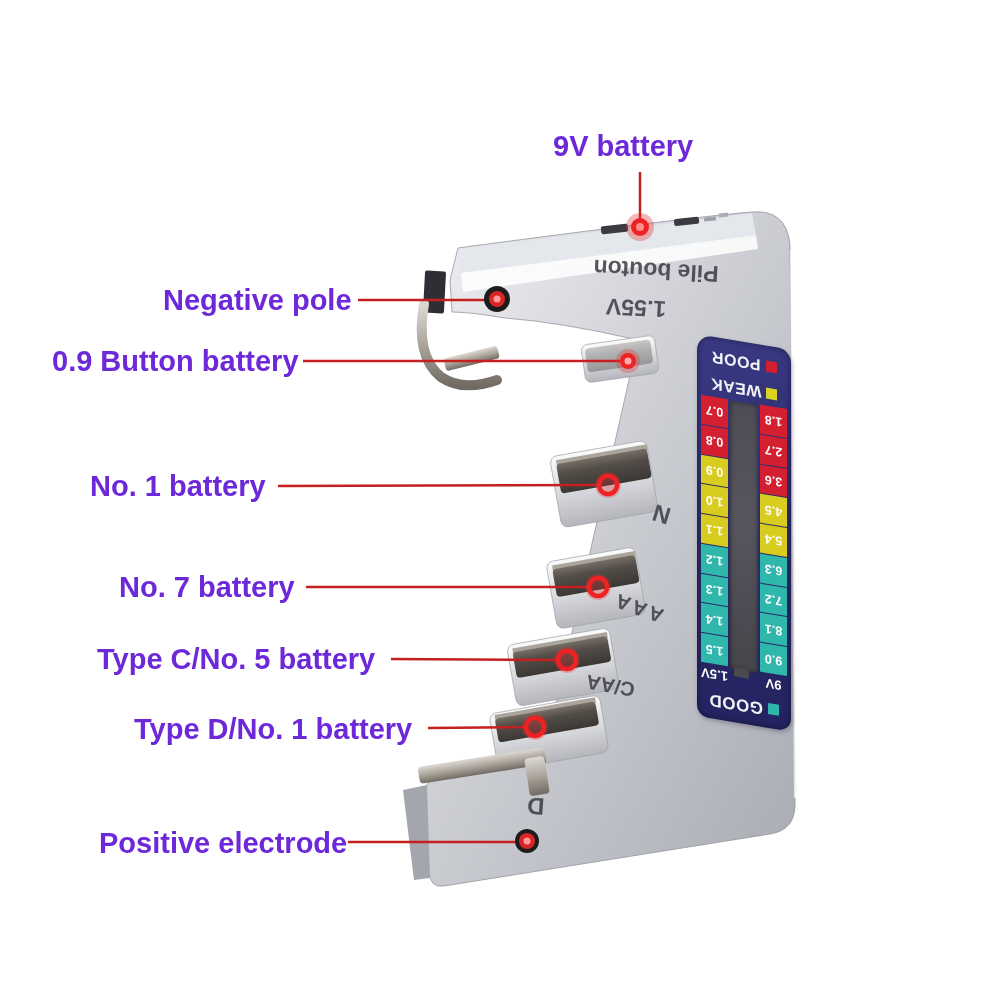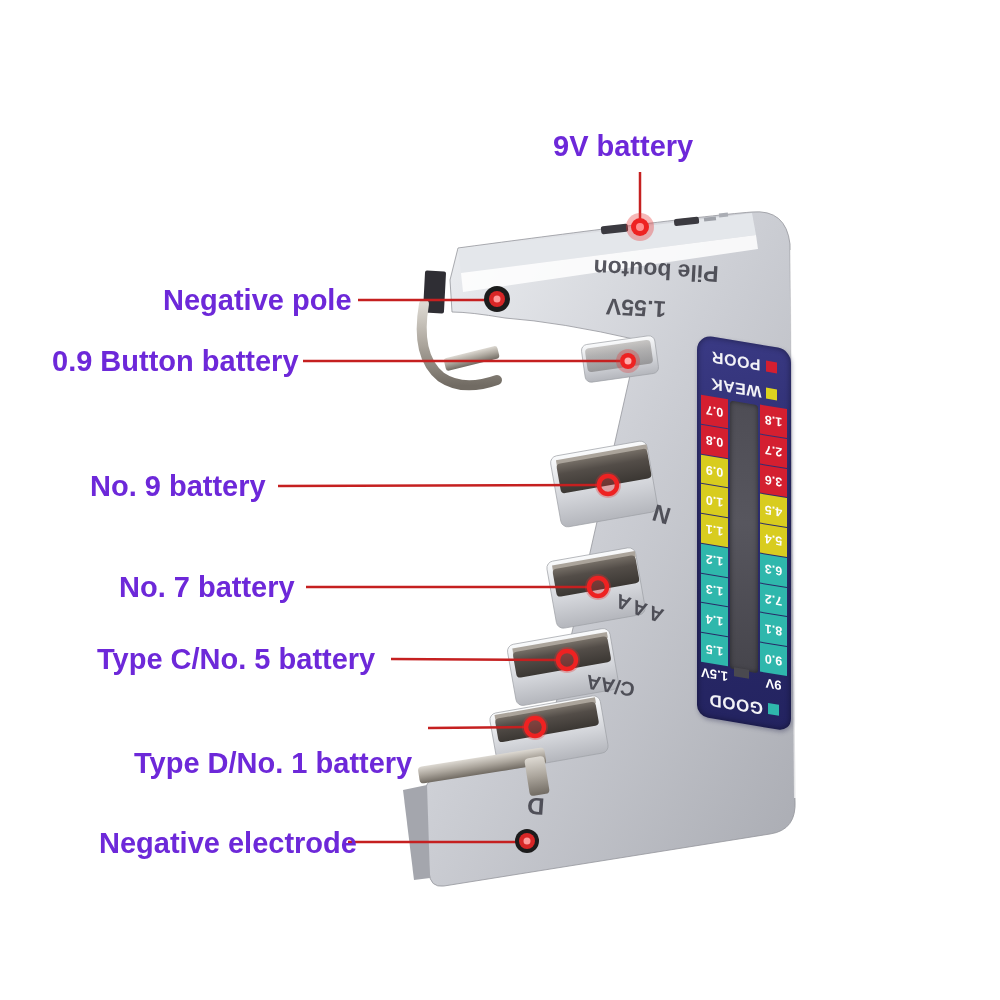--- a/index.html
+++ b/index.html
@@ -230,18 +230,18 @@
           <circle cx="527" cy="841" r="12" fill="#1c1c1c"></circle>
         <circle cx="527" cy="841" r="8" fill="#d82626"></circle>
           <circle cx="527" cy="841" r="3.5" fill="#ff9a9a"></circle>
         </g>
     </g>
   </svg>
 
   <div class="callout-label" style="left:553px;top:128px">9V battery</div>
   <div class="callout-label" style="left:163px;top:282px">Negative pole</div>
   <div class="callout-label" style="left:52px;top:343px">0.9 Button battery</div>
-  <div class="callout-label" style="left:90px;top:468px">No. 9 battery</div>
+  <div class="callout-label" style="left:90px;top:468px">No. 1 battery</div>
   <div class="callout-label" style="left:119px;top:569px">No. 7 battery</div>
   <div class="callout-label" style="left:97px;top:641px">Type C/No. 5 battery</div>
-  <div class="callout-label" style="left:134px;top:745px">Type D/No. 1 battery</div>
-  <div class="callout-label" style="left:99px;top:825px">Negative electrode</div>
+  <div class="callout-label" style="left:134px;top:711px">Type D/No. 1 battery</div>
+  <div class="callout-label" style="left:99px;top:825px">Positive electrode</div>
 </div>
 
 </body></html>

